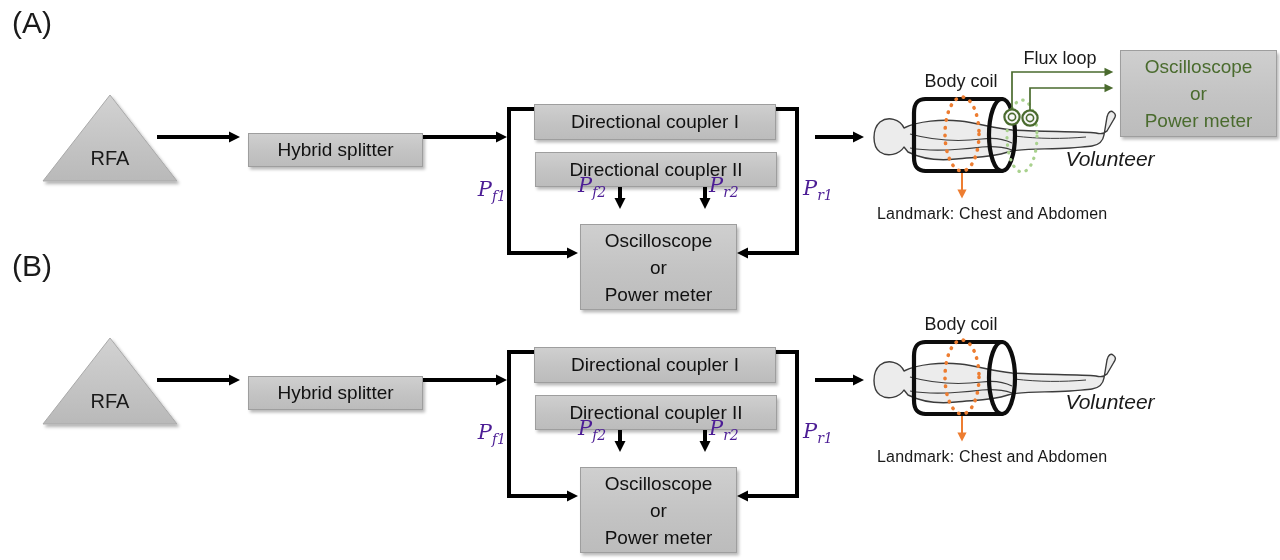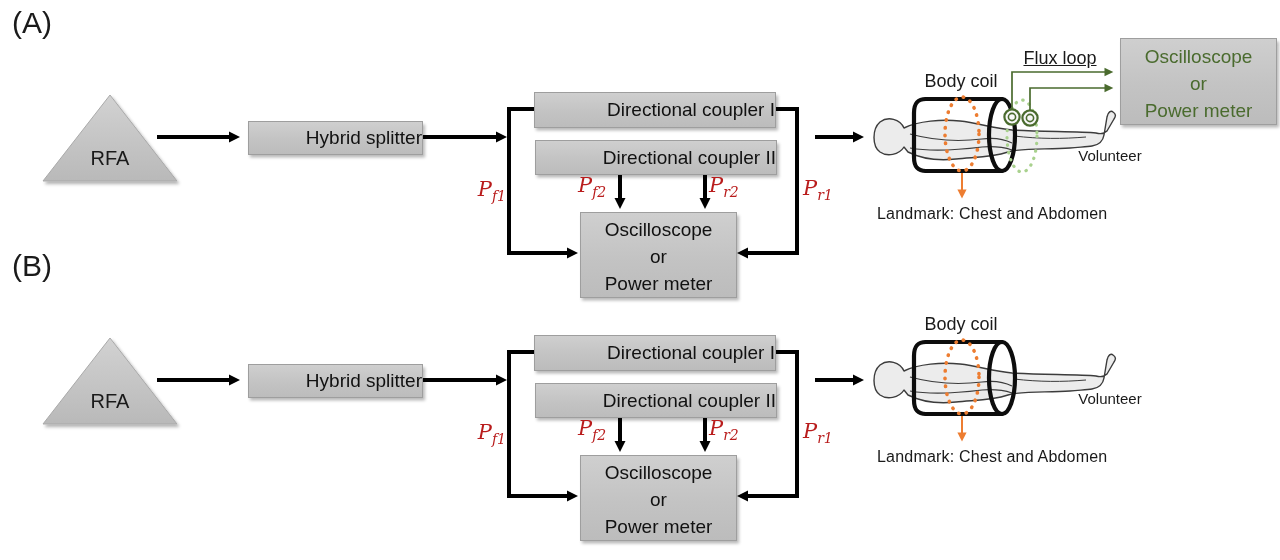--- a/index.html
+++ b/index.html
@@ -3,32 +3,32 @@
 <meta charset="utf-8">
 <style>
   html,body{margin:0;padding:0;background:#fff;}
   #canvas{
     position:relative;width:1280px;height:560px;background:#ffffff;
     font-family:"Liberation Sans",sans-serif;overflow:hidden;color:#1a1a1a;
   }
   .t{position:absolute;white-space:nowrap;line-height:1.15;}
   .center{text-align:center;}
   .gbox{
-    position:absolute;display:flex;align-items:center;justify-content:flex-end;
+    position:absolute;display:flex;align-items:center;justify-content:center;
     background:linear-gradient(180deg,#cfcfcf 0%,#c3c3c3 55%,#bcbcbc 100%);
     border:1px solid #9e9e9e;box-shadow:2px 2.5px 3px rgba(0,0,0,.28);
-    font-size:19px;color:#111;text-align:center;
+    font-size:19px;color:#111;text-align:center;margin-top:12px;
   }
   .gbox.col{flex-direction:column;line-height:27px;}
   .greenText{color:#4a6b2e;}
   .tag{font-size:30px;color:#1a1a1a;}
   .lbl18{font-size:18px;}
-  .lbl17{font-size:15px;}
+  .lbl17{font-size:21px;font-style:italic;}
   .lbl20{font-size:16px;letter-spacing:.2px;}
-  .plabel{font-family:"DejaVu Serif",serif;font-style:italic;font-size:21px;color:#b91c1c;}
+  .plabel{font-family:"DejaVu Serif",serif;font-style:italic;font-size:21px;color:#4c1d95;}
   .plabel sub{font-size:14px;line-height:0;}
   svg{position:absolute;left:0;top:0;}
 </style>
 </head>
 <body>
 
 <div id="canvas">
 
   <svg width="1280" height="560" viewBox="0 0 1280 560">
     <defs>
@@ -117,21 +117,21 @@
     <span>or</span>
     <span>Power meter</span>
   </div>
 
   <div class="t plabel" style="left:430px;top:177px;width:76px;text-align:right;"><i>P</i><sub>f1</sub></div>
   <div class="t plabel" style="left:578px;top:173px;"><i>P</i><sub>f2</sub></div>
   <div class="t plabel" style="left:709px;top:173px;"><i>P</i><sub>r2</sub></div>
   <div class="t plabel" style="left:803px;top:176px;"><i>P</i><sub>r1</sub></div>
 
   <div class="t center lbl18" style="left:901px;top:71px;width:120px;">Body coil</div>
-  <div class="t center lbl18" style="left:1010px;top:48px;width:100px;text-decoration:underline;">Flux loop</div>
+  <div class="t center lbl18" style="left:1010px;top:48px;width:100px;">Flux loop</div>
   <div class="t center lbl17" style="left:1060px;top:147px;width:100px;">Volunteer</div>
   <div class="t lbl20" style="left:877px;top:205px;">Landmark: Chest and Abdomen</div>
 
   <div class="gbox col greenText" style="left:1120px;top:38px;width:155px;height:85px;">
     <span>Oscilloscope</span>
     <span>or</span>
     <span>Power meter</span>
   </div>
 
   <div class="t tag" style="left:12px;top:249px;">(B)</div>

